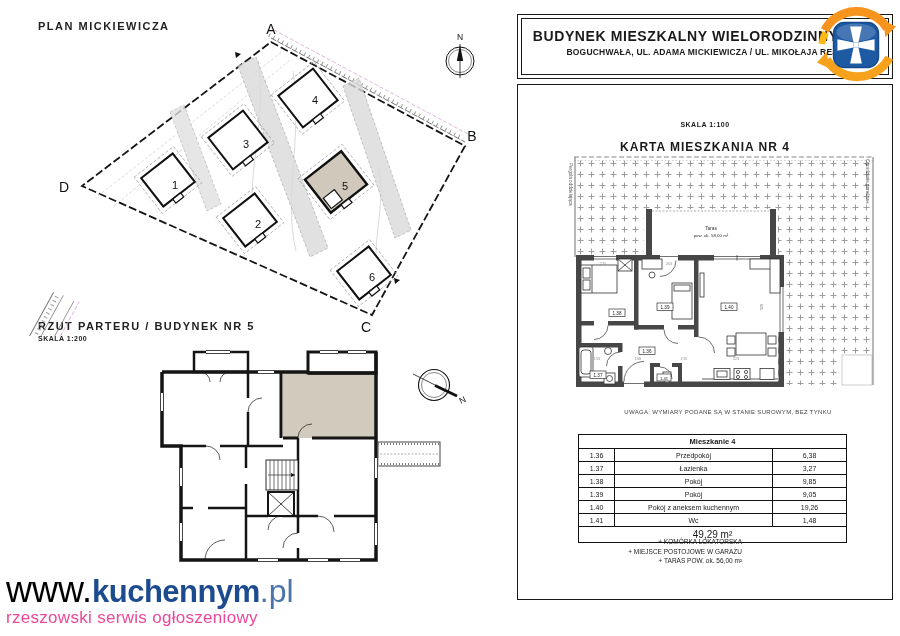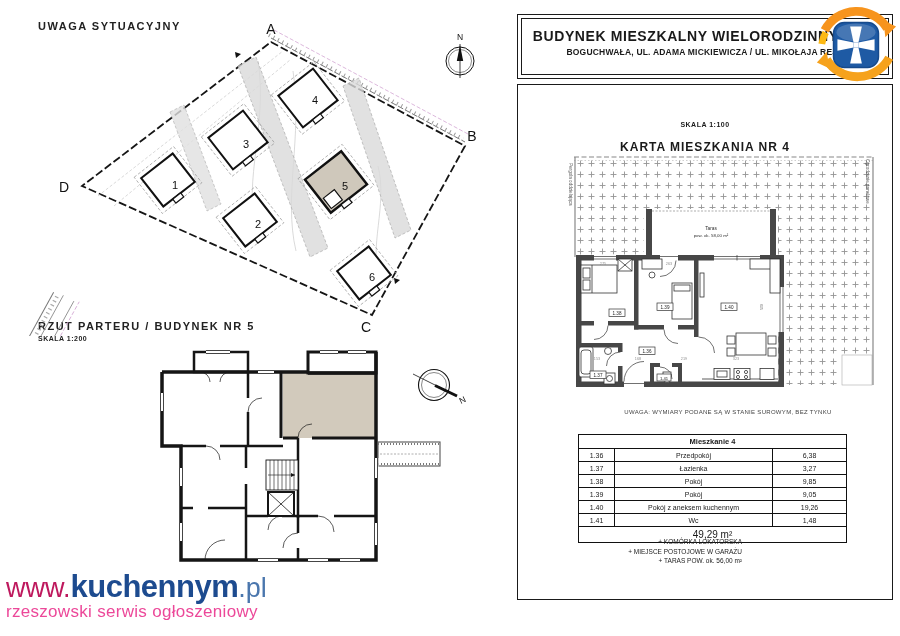--- a/index.html
+++ b/index.html
@@ -23,32 +23,32 @@
   
   table.rooms{position:absolute;left:60px;top:349px;width:268px;border-collapse:collapse;
               table-layout:fixed;font-size:7px;border:1.5px solid #111;background:#fff;}
   table.rooms td{border:1px solid #111;padding:2px 2px;text-align:center;height:8px;}
   td.t-head{font-weight:bold;text-align:left;padding-left:4px;font-size:7.5px;}
   td.t-total{font-weight:normal;text-align:right;padding-right:6px;font-size:10px;}
   .extras{position:absolute;left:60px;top:452px;width:268px;box-sizing:border-box;
           padding-right:104px;text-align:right;font-size:6.5px;line-height:9.5px;color:#222;}
   
   .brand{position:absolute;left:6px;top:569px;z-index:30;white-space:nowrap;}
-  .b-www{font-size:27px;color:#be185d;}
+  .b-www{font-size:36px;color:#000000;}
   .b-name{font-size:31px;font-weight:bold;color:#1d4b8f;letter-spacing:-.5px;}
-  .b-tld{font-size:27px;color:#4a76ad;}
+  .b-tld{font-size:32px;color:#4a76ad;}
   .brand-tag{font-size:17px;color:#ec4899;letter-spacing:.3px;margin-top:-3px;}
   svg text{font-family:"Liberation Sans",sans-serif;}
 </style>
 </head>
 <body>
 
 <div class="page">
 
-  <div class="abs plan-title" style="left:38px;top:20px;">UWAGA SYTUACYJNY</div>
+  <div class="abs plan-title" style="left:38px;top:20px;">PLAN MICKIEWICZA</div>
 
   <svg class="abs" style="left:28px;top:16px;z-index:1;" width="478" height="320" viewBox="0 0 478 320">
 
     <g transform="rotate(-37.2 54 170)">
       <line x1="-8" y1="-2" x2="250" y2="-2" stroke="#777" stroke-width="1"></line>
       <line x1="-8" y1="-5" x2="250" y2="-5" stroke="#aaa" stroke-width="4" stroke-dasharray="1.2 3.4"></line>
       <line x1="-8" y1="-9" x2="252" y2="-9" stroke="#888" stroke-width="0.8"></line>
       <line x1="-8" y1="-19" x2="252" y2="-19" stroke="#888" stroke-width="0.8"></line>
       <line x1="-8" y1="-23" x2="252" y2="-23" stroke="#999" stroke-width="4" stroke-dasharray="1.2 3.4"></line>
       <line x1="-8" y1="-29" x2="254" y2="-29" stroke="#d3a6d3" stroke-width="0.8" stroke-dasharray="4 2"></line>

